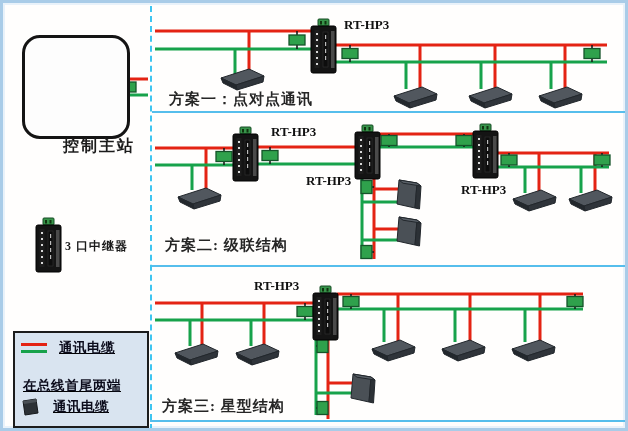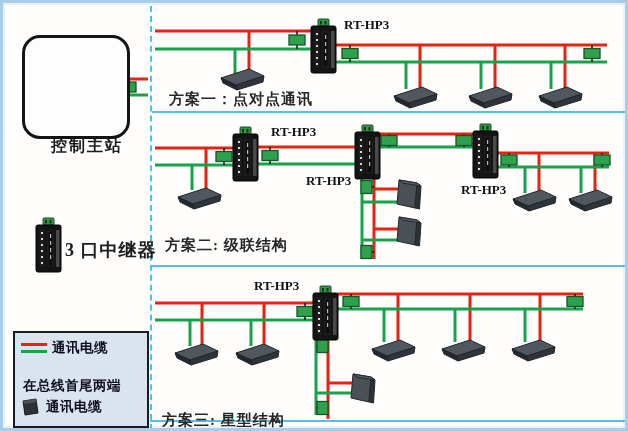--- a/index.html
+++ b/index.html
@@ -12,27 +12,27 @@
   }
   .wiring{position:absolute; left:0; top:0; width:628px; height:431px;}
   .dashed-sep{position:absolute; left:147px; top:3px; height:424px; width:0;
     border-left:2px dashed #3EC5F1;}
   .divider{position:absolute; height:2px; background:#56BEEC;}
   .lbl{position:absolute; color:#1b1b1b; font-weight:bold; white-space:nowrap;text-align:right;}
   .lbl-scheme{font-size:15px; color:#262626; letter-spacing:1px;
     font-family:"Liberation Serif", serif;}
   .lbl-model{font-size:13px; font-family:"Liberation Serif", serif; color:#111;}
   .lbl-master{font-size:16px; letter-spacing:2px; font-family:"Liberation Serif", serif;}
-  .lbl-smallrep{font-size:18px; letter-spacing:1px; font-family:"Liberation Serif", serif;}
+  .lbl-smallrep{font-size:12px; letter-spacing:1px; font-family:"Liberation Serif", serif;}
   .master-panel{position:absolute; left:19px; top:32px; width:102px; height:98px;
     border:3px solid #141414; border-radius:18px; background:#fdfdfd;}
   .legend-box{position:absolute; left:10px; top:328px; width:136px; height:97px;
     box-sizing:border-box; border:2px solid #1c1c1c; background:#D9E4F0;
     padding:5px 4px 3px 6px; display:flex; flex-direction:column; gap:1px;}
-  .legend-row{display:flex; align-items:center; gap:5px; height:20px;}
+  .legend-row{display:flex; align-items:center; gap:12px; height:20px;text-decoration:underline;}
   .legend-text{font-size:13.5px; font-weight:bold; color:#0c0c1c; white-space:nowrap;
     font-family:"Liberation Serif", serif; letter-spacing:0.5px;}
   .cable-pair{width:26px; display:flex; flex-direction:column; gap:4px; flex:none;}
   .cable-pair .r{height:3px; background:#E42313;}
   .cable-pair .g{height:3px; background:#17A24B;}
   .row-indent{padding-left:2px;margin-top:17px;}
 </style>
 </head>
 <body>
 
@@ -188,31 +188,31 @@
       </g>
     </g>
   </svg>
 
   <div class="dashed-sep"></div>
   <div class="divider" style="left:149px; top:108px; width:476px;"></div>
   <div class="divider" style="left:149px; top:262px; width:476px;"></div>
   <div class="divider" style="left:147px; top:417px; width:478px;"></div>
 
   <div class="master-panel"></div>
-  <div class="lbl lbl-master" style="left:48px; top:133px;">控制主站</div>
+  <div class="lbl lbl-master" style="left:60px; top:133px;">控制主站</div>
 
   <div class="lbl lbl-model" style="left:341px; top:14px;">RT-HP3</div>
   <div class="lbl lbl-model" style="left:268px; top:121px;">RT-HP3</div>
   <div class="lbl lbl-model" style="left:303px; top:170px;">RT-HP3</div>
   <div class="lbl lbl-model" style="left:458px; top:179px;">RT-HP3</div>
   <div class="lbl lbl-model" style="left:251px; top:275px;">RT-HP3</div>
 
   <div class="lbl lbl-scheme" style="left:162px; top:233px;">方案二: 级联结构</div>
   <div class="lbl lbl-scheme" style="left:166px; top:87px;">方案一：点对点通讯</div>
-  <div class="lbl lbl-scheme" style="left:159px; top:408px;">方案三: 星型结构</div>
+  <div class="lbl lbl-scheme" style="left:159px; top:394px;">方案三: 星型结构</div>
 
   <div class="lbl lbl-smallrep" style="left:62px; top:235px;">3 口中继器</div>
 
   <div class="legend-box">
     <div class="legend-row">
       <span class="cable-pair">
           <span class="r"></span>
           <span class="g"></span>
         </span>
       <span class="legend-text">通讯电缆</span>

